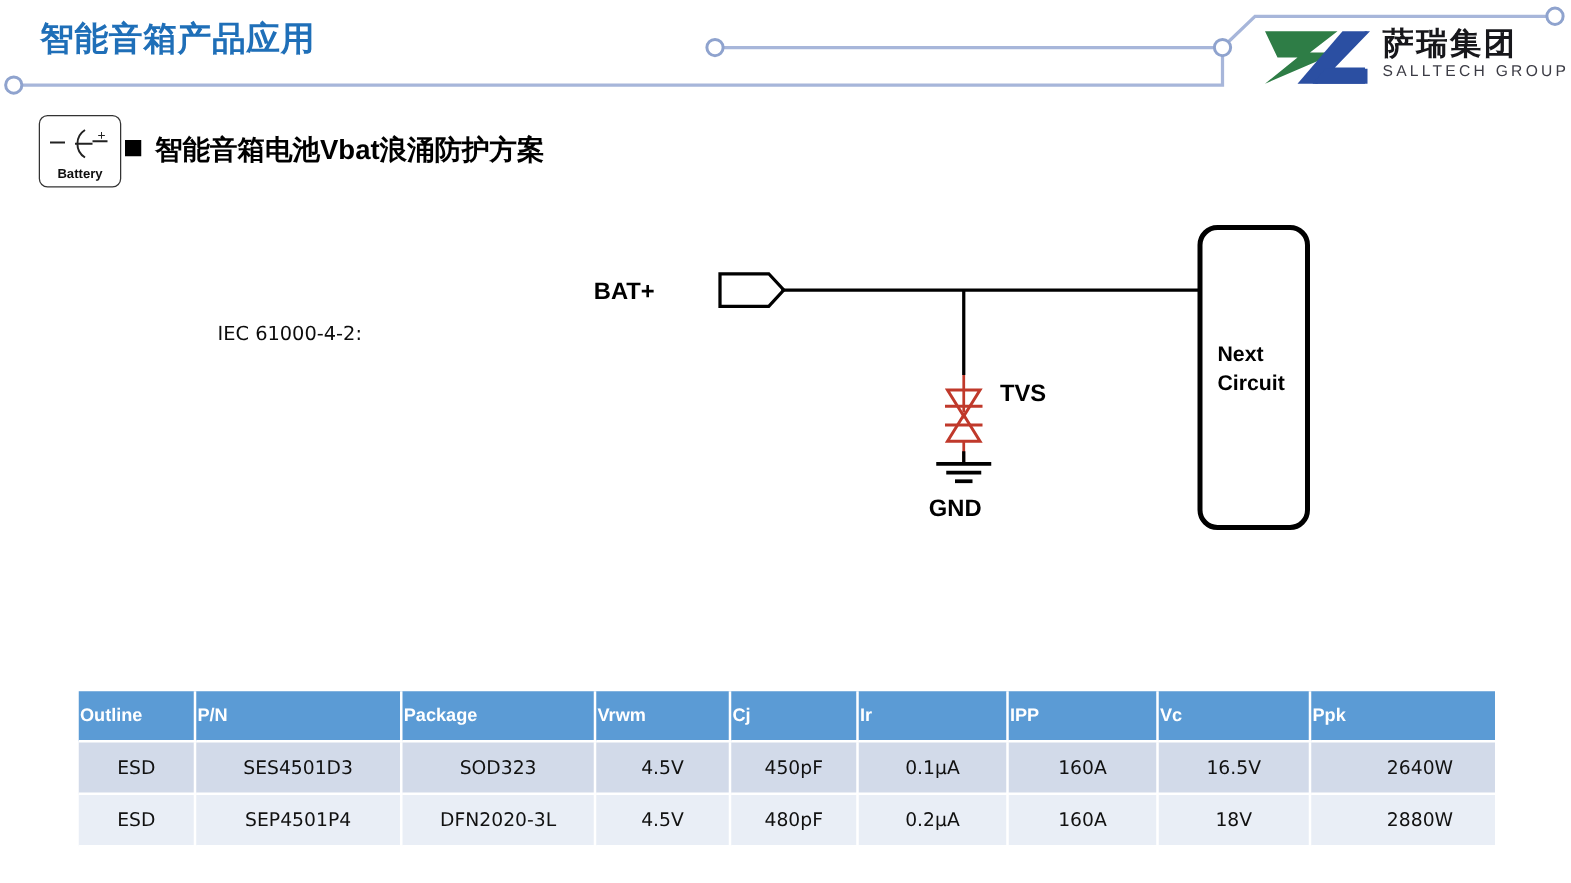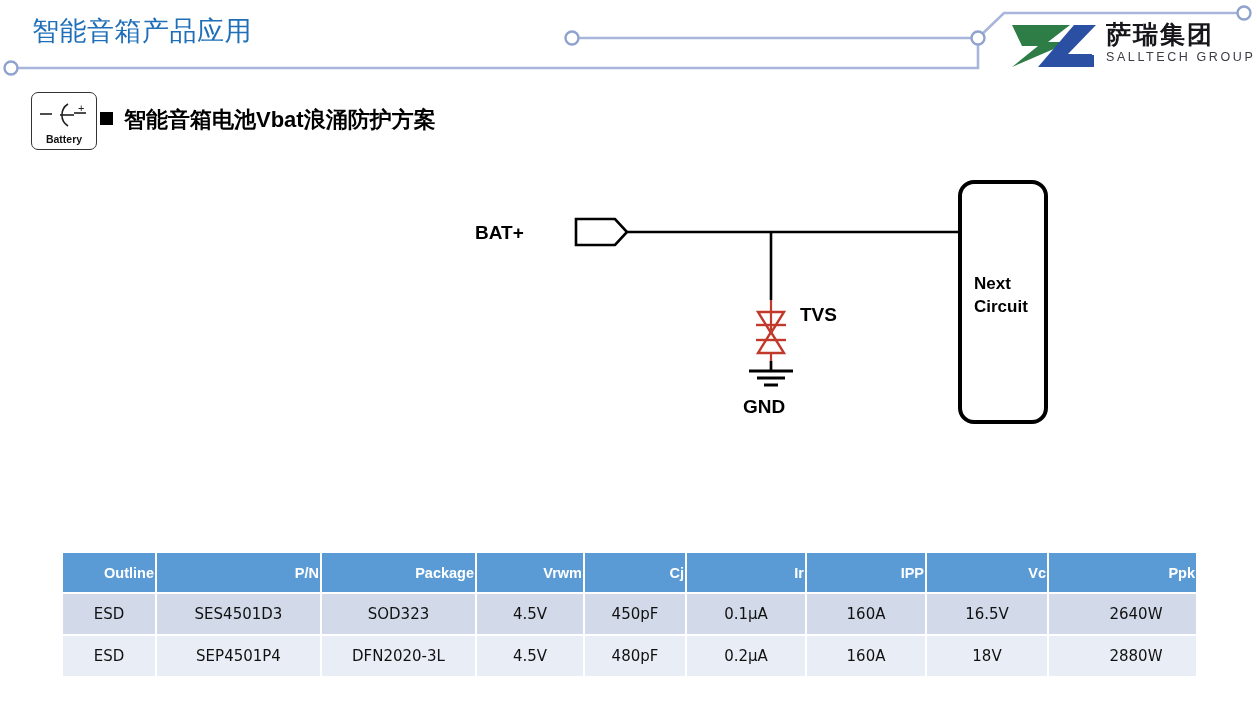--- a/index.html
+++ b/index.html
@@ -7,21 +7,21 @@
     width:1257px;height:706px;
     background:#ffffff;
     font-family:"Liberation Sans","DejaVu Sans",sans-serif;
     position:relative;overflow:hidden;
   }
   .abs{position:absolute;}
 
   
   #page-title{
     left:32px;top:13px;
-    font-size:27px;font-weight:normal;
+    font-size:27px;font-weight:bold;
     color:#1F6FB8;
     letter-spacing:0.5px;
     white-space:nowrap;
   }
   #deco-svg{left:0;top:0;}
 
   
   #logo-block{left:1008px;top:18px;width:240px;height:56px;}
   #logo-mark{left:0;top:4px;}
   #logo-cn{
@@ -77,21 +77,21 @@
     left:63px;top:553px;width:1133px;
     border-collapse:collapse;
     table-layout:fixed;
   }
   #spec-table th{
     background:#5B9BD5;color:#fff;
     font-size:14.5px;font-weight:bold;
     height:37px;
     border-right:2px solid #ffffff;
     border-bottom:2px solid #ffffff;
-    text-align:right;
+    text-align:left;
   }
   #spec-table th:last-child{border-right:none;margin-top:47px;}
   #spec-table td{
     font-size:15px;color:#111;height:38px;text-align:center;
     border-right:2px solid #ffffff;
     border-bottom:2px solid #ffffff;
     font-family:"DejaVu Sans","Liberation Sans",sans-serif;
   }
   #spec-table td:last-child{border-right:none;padding-left:28px;}
   #spec-table tbody tr:nth-child(1) td{background:#D2DAE9;}
@@ -141,20 +141,21 @@
     <line x1="44" y1="6" x2="44" y2="6" stroke="#222" stroke-width="1.6"></line>
     <text x="40" y="11" font-size="11" font-family="Liberation Sans, sans-serif" fill="#222">+</text>
   </svg>
   <div id="battery-label">Battery</div>
 </div>
 
 <div class="abs" id="section-bullet"></div>
 <div class="abs" id="section-title">智能音箱电池Vbat浪涌防护方案</div>
 
 <div class="abs" id="spec-block">
+  <div class="spec-line">IEC 61000-4-2:</div>
   <div class="spec-gap"></div>
 </div>
 
 <svg class="abs" id="circuit-svg" width="620" height="260">
 
   <text class="ctext" x="20" y="64" font-size="19">BAT+</text>
 
   <path d="M 121,44 L 160,44 L 172,57 L 160,70 L 121,70 Z" fill="#ffffff" stroke="#000" stroke-width="2.6"></path>
 
   <line x1="170" y1="57" x2="507" y2="57" stroke="#000" stroke-width="2.6"></line>

